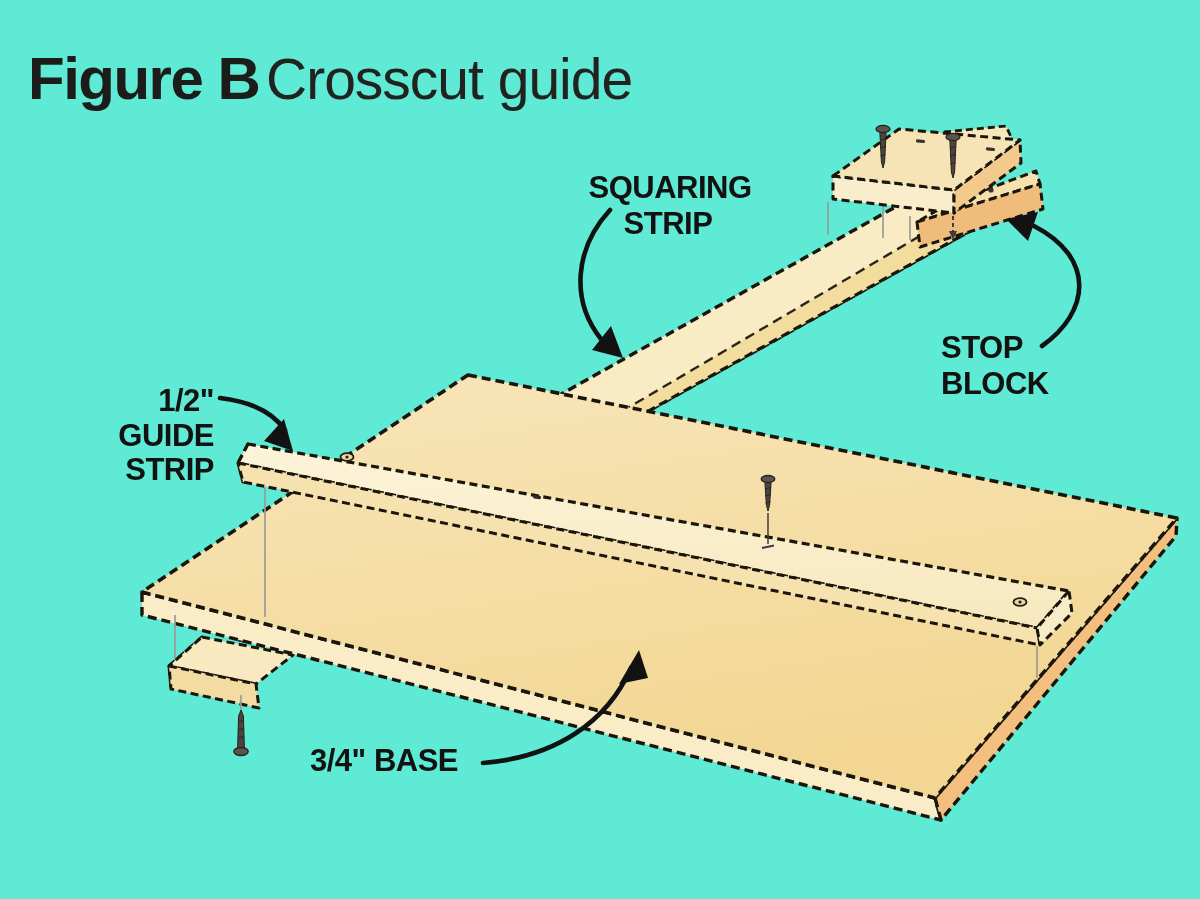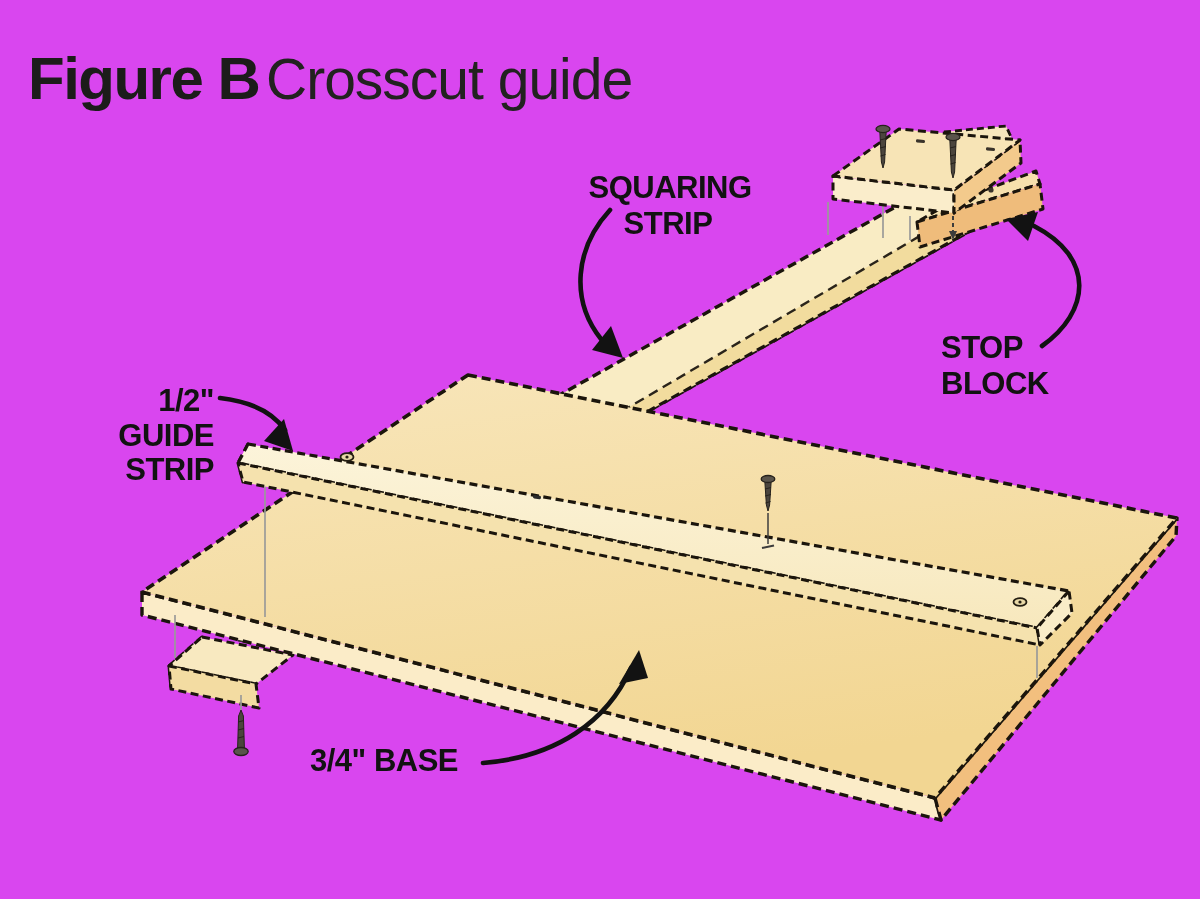--- a/index.html
+++ b/index.html
@@ -1,16 +1,16 @@
 <!DOCTYPE html>
 <html><head>
 <meta charset="utf-8">
 <style>
   html,body{margin:0;padding:0;background:#ffffff;}
-  .stage{position:relative;width:1200px;height:899px;background:#d946ef;overflow:hidden;
+  .stage{position:relative;width:1200px;height:899px;background:#5eead4;overflow:hidden;
          font-family:"Liberation Sans", sans-serif;}
   svg{display:block;}
   .title-bold{font-family:"Liberation Sans",sans-serif;font-weight:bold;font-size:60px;
               letter-spacing:-1.5px;fill:#1c1c1a;}
   .title-reg{font-family:"Liberation Sans",sans-serif;font-weight:normal;font-size:57px;
              letter-spacing:-1px;fill:#222220;}
   .callout{font-family:"Liberation Sans",sans-serif;font-weight:bold;font-size:31px;
            letter-spacing:-0.5px;fill:#121212;}
   .edgeDash{stroke:#1b150c;stroke-linejoin:round;}
   .proj{stroke:#9b9b99;stroke-width:1.7;fill:none;}

